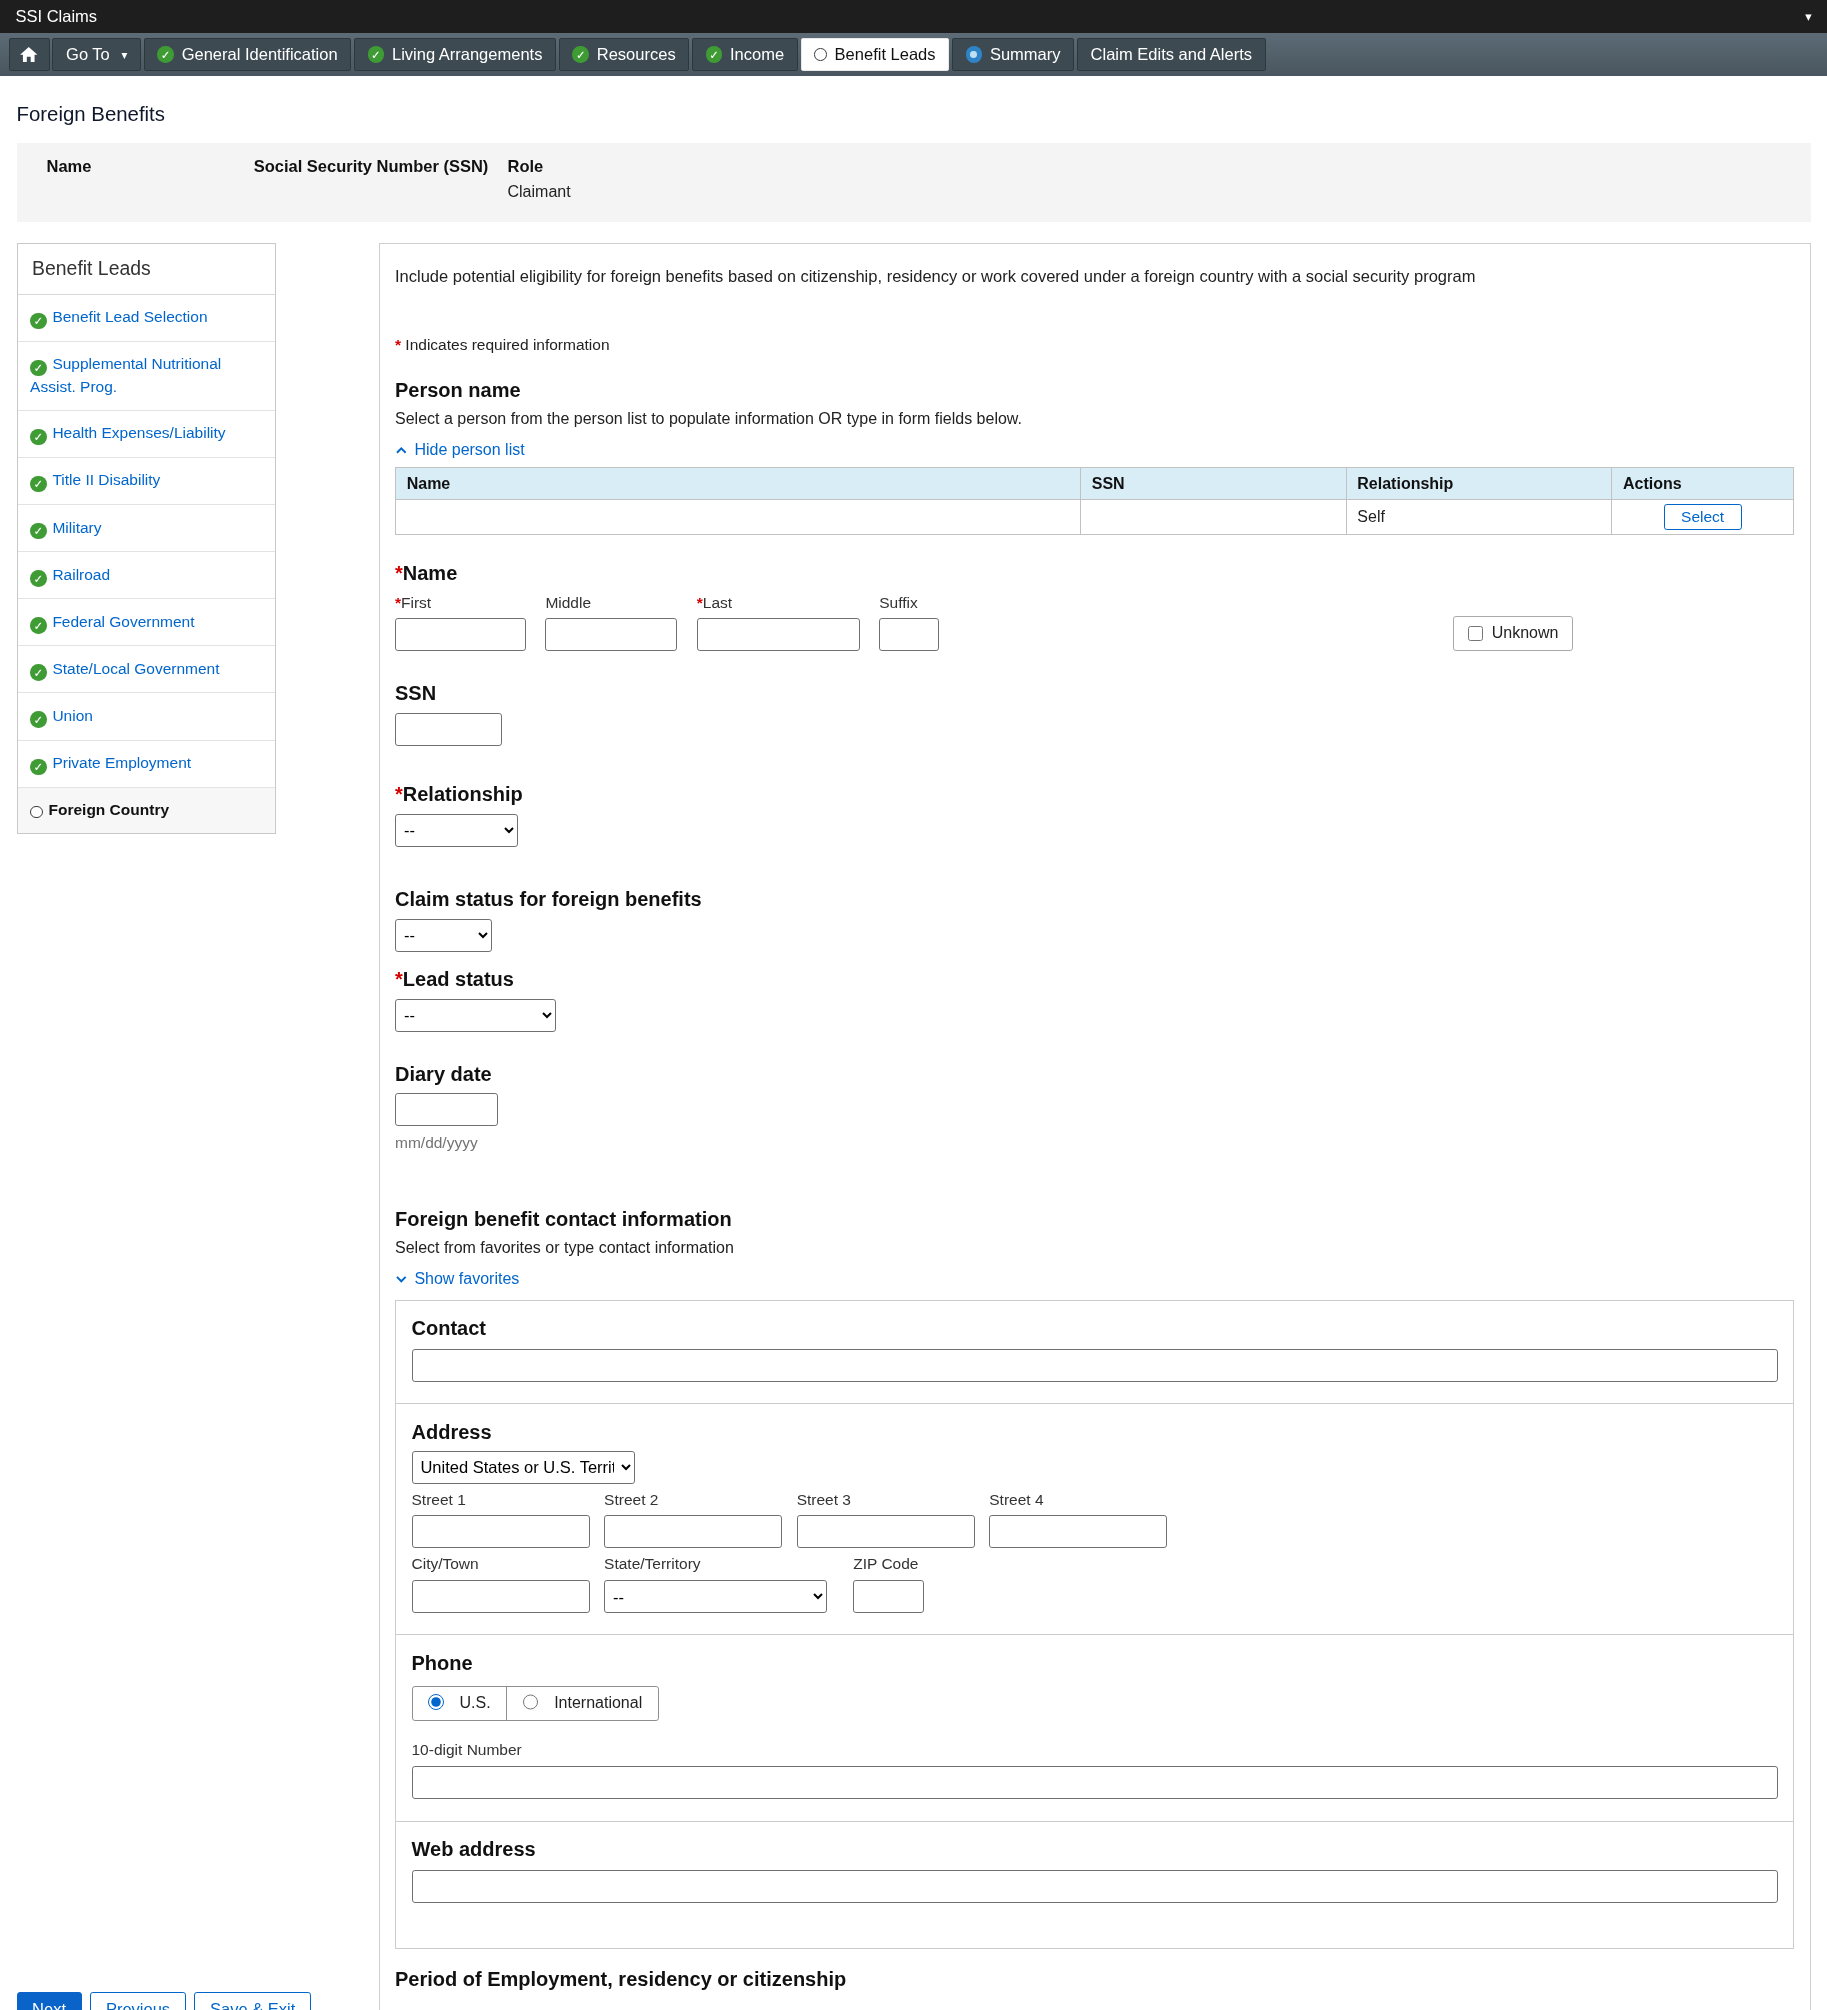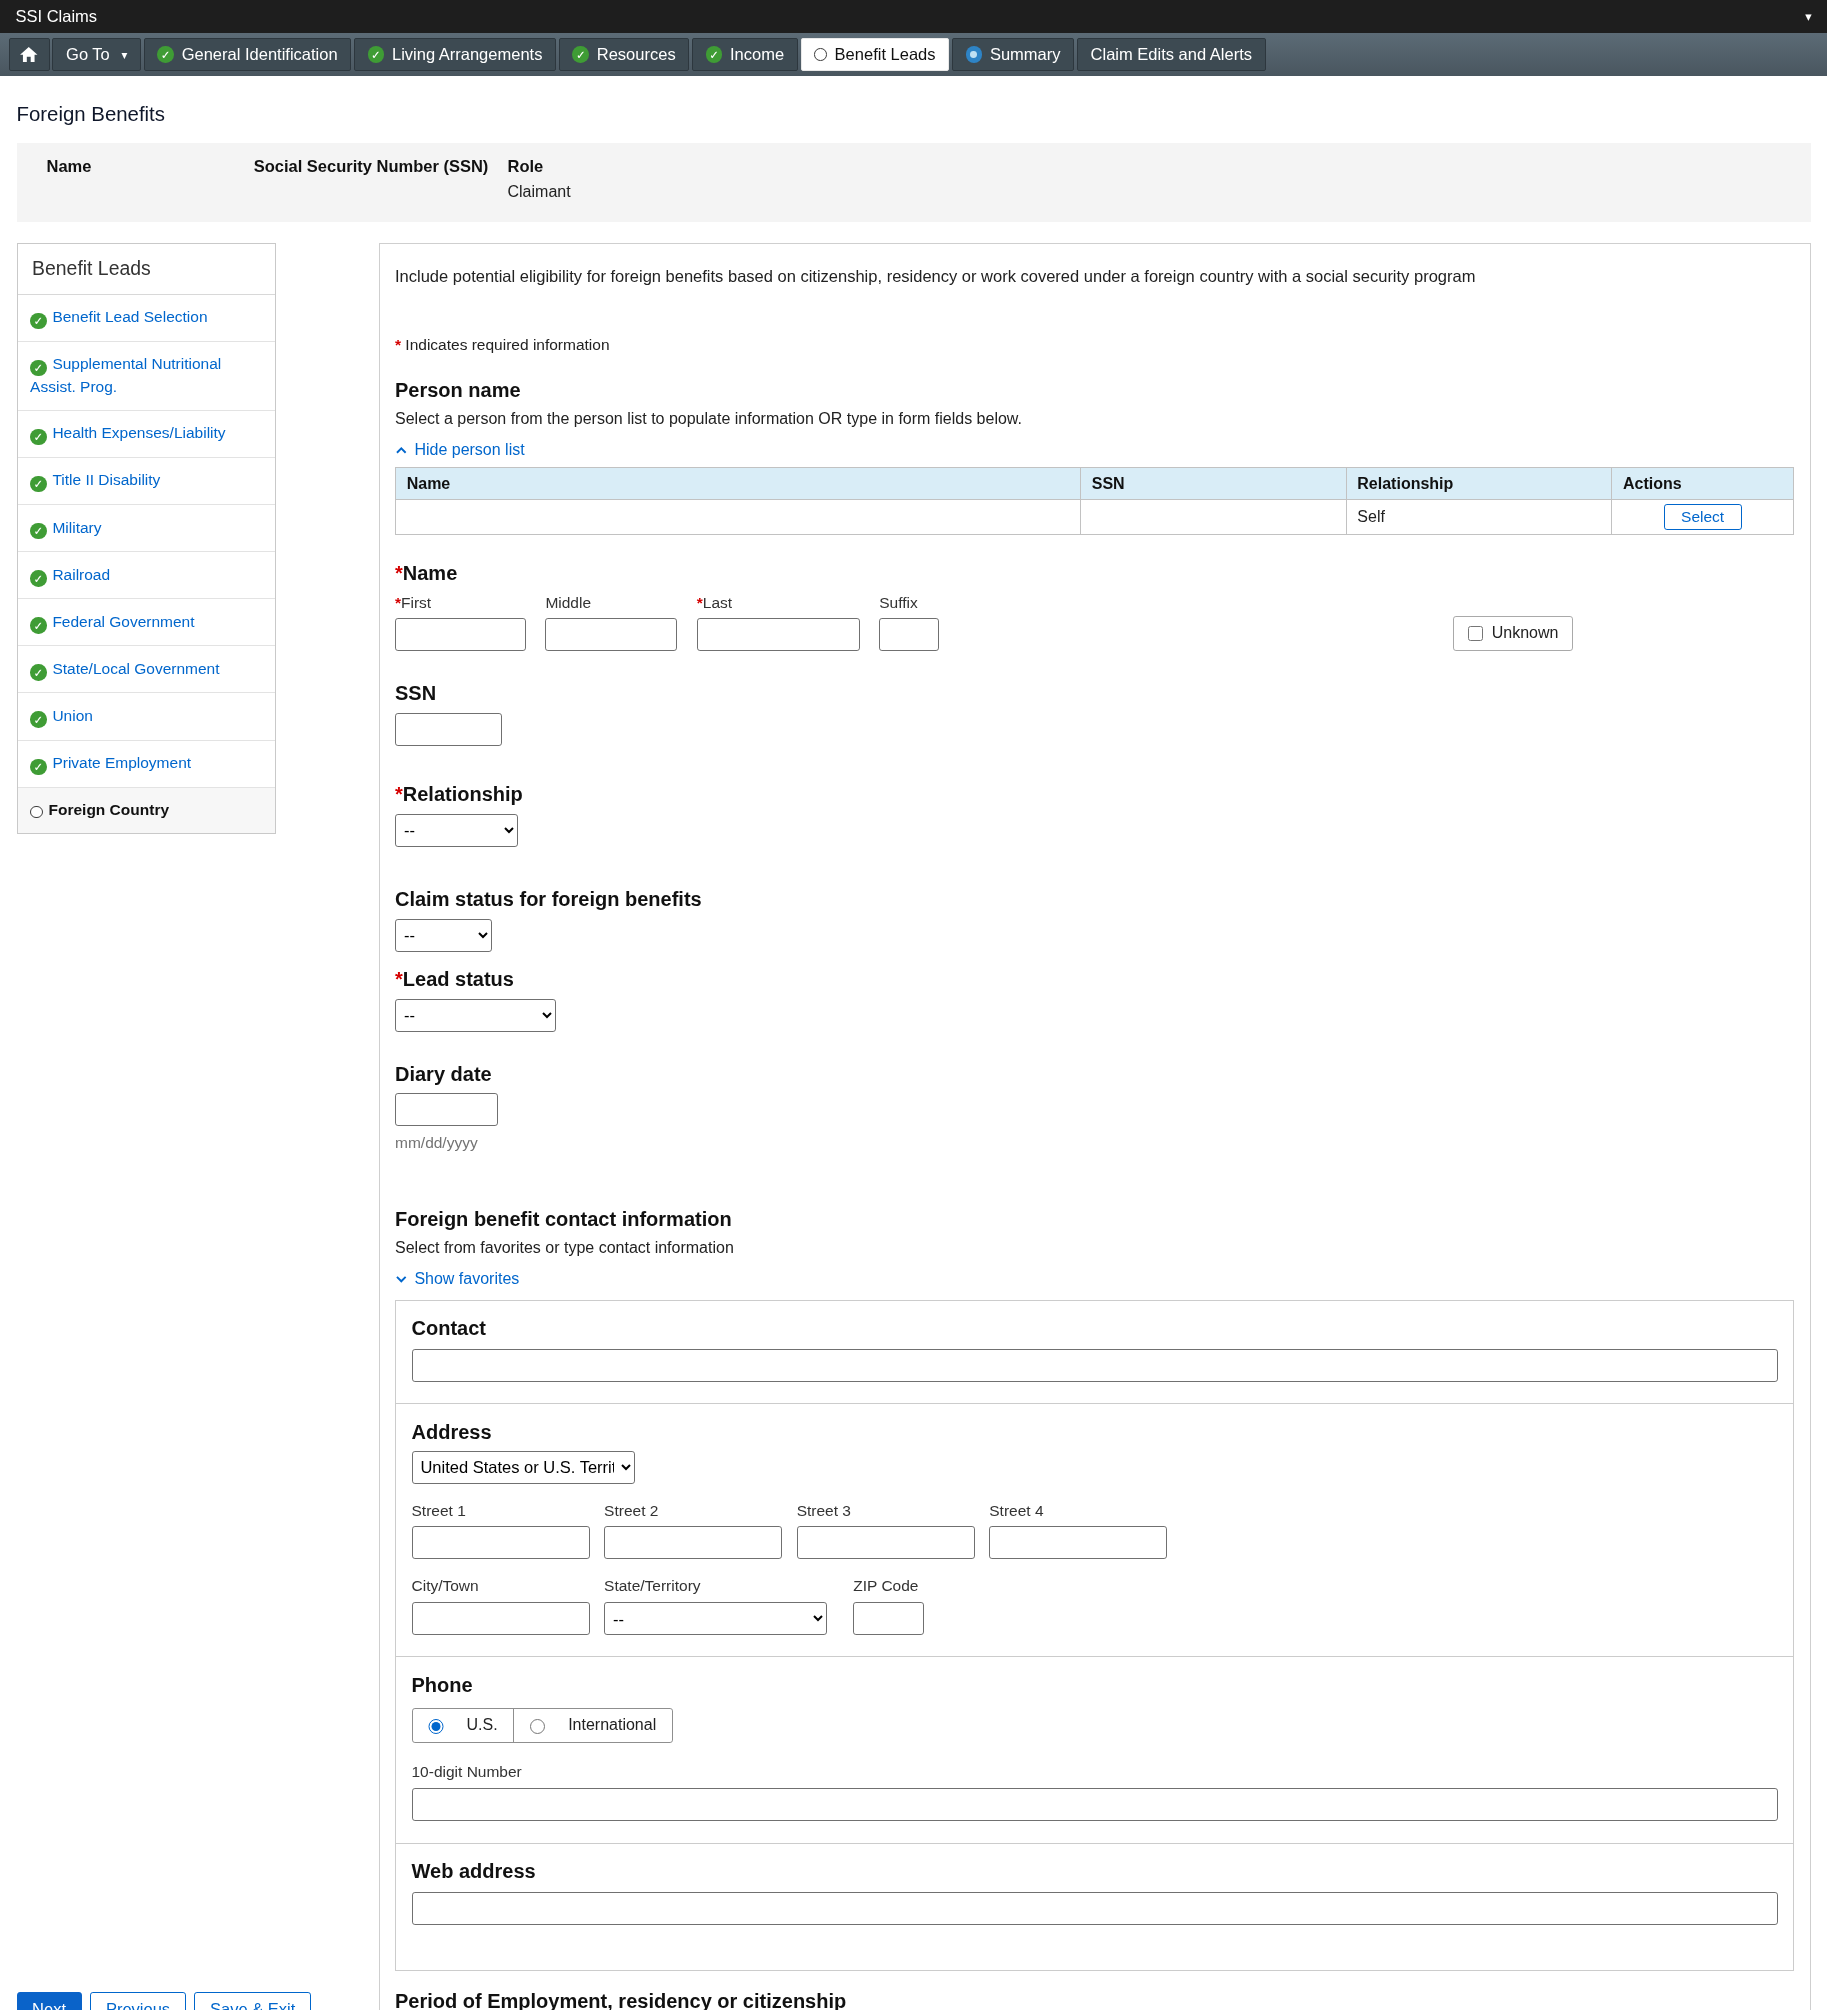--- a/index.html
+++ b/index.html
@@ -128,30 +128,30 @@
   table.grid td { border:1px solid #c2c2c2; padding:3.9px 10.7px; height:31px; font-size:16px; }
   .pt-name{width:49%} .pt-ssn{width:19%} .pt-rel{width:19%} .pt-act{width:13%}
   td.center { text-align:center; }
 
   
   .bigbox { border:1px solid #ccc; margin-top:11.6px; }
   .bigbox .section { padding:16.5px 15.5px 21.3px; border-bottom:1px solid #ccc; }
   .bigbox .section:last-child { border-bottom:none; padding-bottom:45px; }
   .contact-input, .web-input { width:411px; display:block; margin-top:8.7px; }
   .country-select { width:223px; margin-top:6.8px; display:block; }
-  .addr-row { display:flex; margin-top:18px; }
+  .addr-row { display:flex; margin-top:7px; }
   .addr-row .field { margin-right:14.6px; }
   .w-street { width:178px; }
   .w-city { width:178px; }
   .w-state { width:223px; }
   .w-zip { width:71px; }
   .phone-group {
     display:inline-flex; border:1px solid #8f8f8f; border-radius:2.9px; margin-top:10.7px; background:#fff;
   }
-  .phone-opt { display:inline-flex; align-items:flex-end; gap:23px; padding:7.8px 15.5px; font-size:16px; }
+  .phone-opt { display:inline-flex; align-items:flex-start; gap:16px; padding:7.8px 15.5px; font-size:16px; }
   .phone-opt + .phone-opt { border-left:1px solid #8f8f8f; }
   .phone-num-input { width:126px; display:block; margin-top:7.8px; }
   .footer-bar { position:absolute; left:16.5px; top:1992px; display:flex; gap:8.7px; }
 
   .mt8{margin-top:7.8px} .mt12{margin-top:11.6px} .mt20{margin-top:19.4px} .mt26{margin-top:25px}
   .mt28{margin-top:27px} .mt32{margin-top:31px} .mt36{margin-top:16px} .mt38{margin-top:37px} .mt42{margin-top:41px} .mt58{margin-top:56px}
   .w-first{width:131px} .w-middle{width:132px} .w-last{width:163px} .w-suffix{width:60px}
   .w-ssn{width:107px} .w-rel{width:123px} .w-claimstatus{width:97px} .w-leadstatus{width:161px}
 </style>
 </head>

